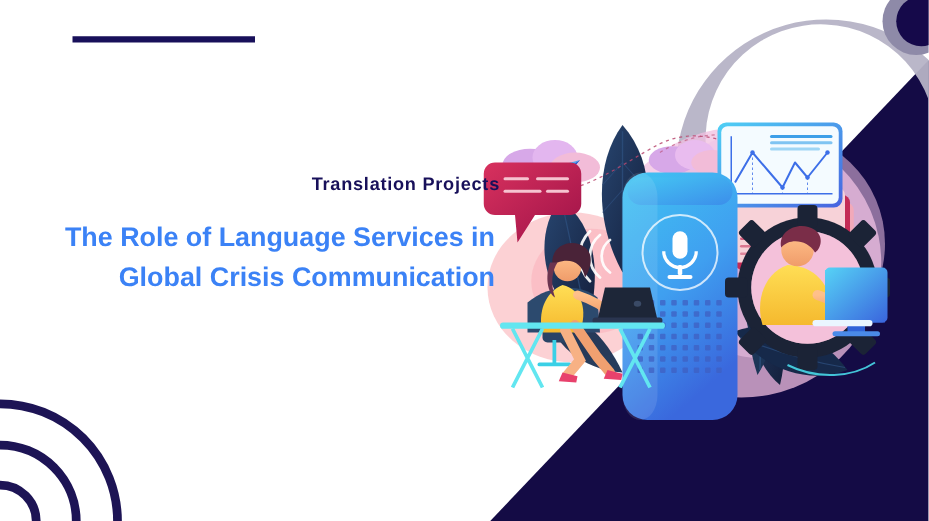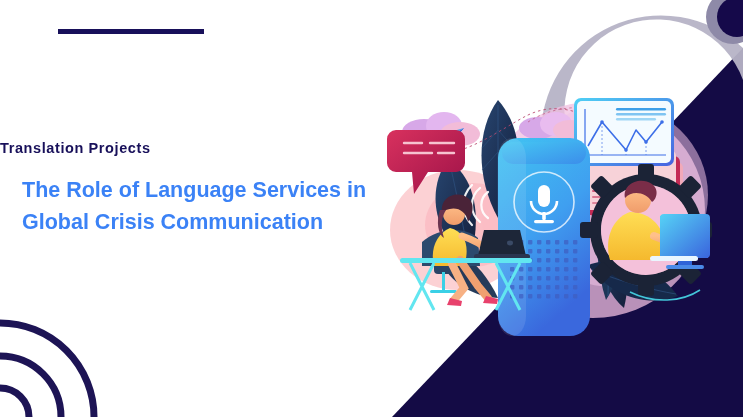--- a/index.html
+++ b/index.html
@@ -26,38 +26,38 @@
     height: 417px;
     display: block;
   }
 
   
   .text-block {
     position: absolute;
     left: 0;
     top: 140px;
     width: 400px;
-    text-align: left;
+    text-align: right;
     z-index: 20;
   }
   .eyebrow {
     font-size: 14.5px;
     font-weight: bold;
     letter-spacing: 0.6px;
     color: #18105a;
     margin: 0 0 18px 0;
     line-height: 1.2;
   }
   .headline {
     font-size: 21.5px;
     font-weight: bold;
     color: #3b82f6;
     margin: 0;
     line-height: 1.45;
-    padding: 0 22px;
+    padding: 0 4px;
   }
 
   
   .illo {
     position: absolute;
     left: 378px;
     top: 60px;
     width: 365px;
     height: 280px;
     z-index: 15;

